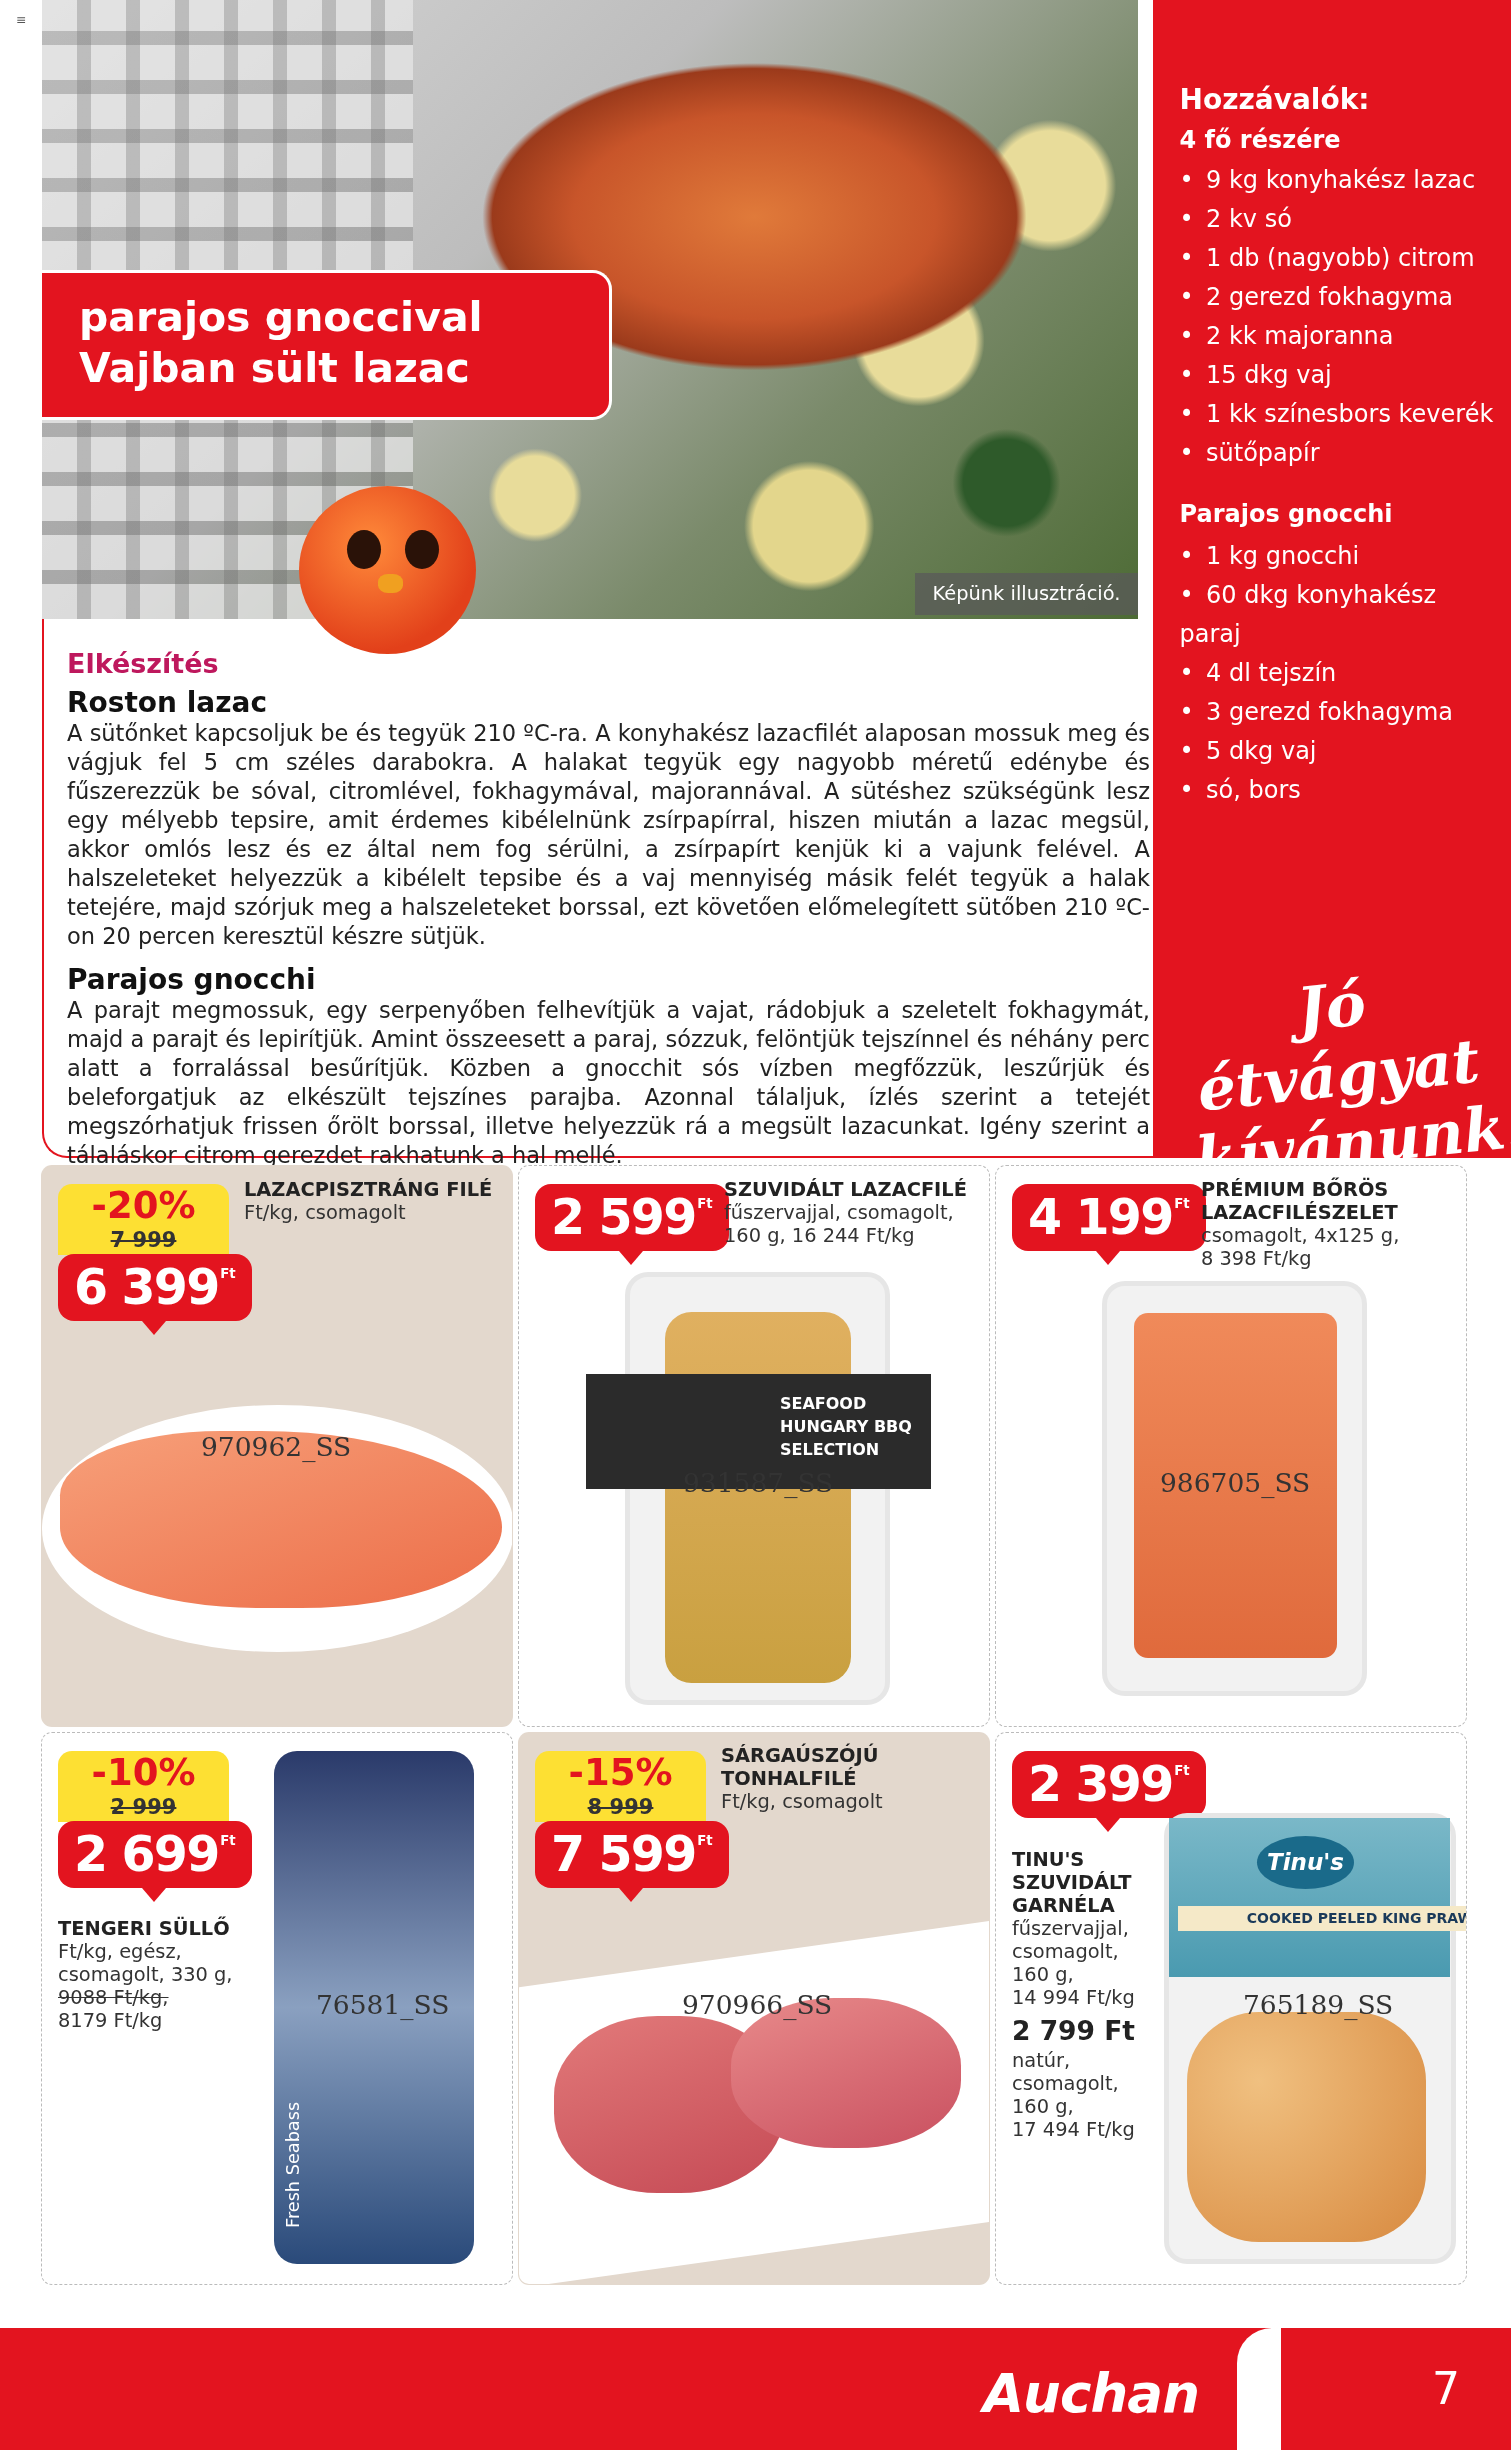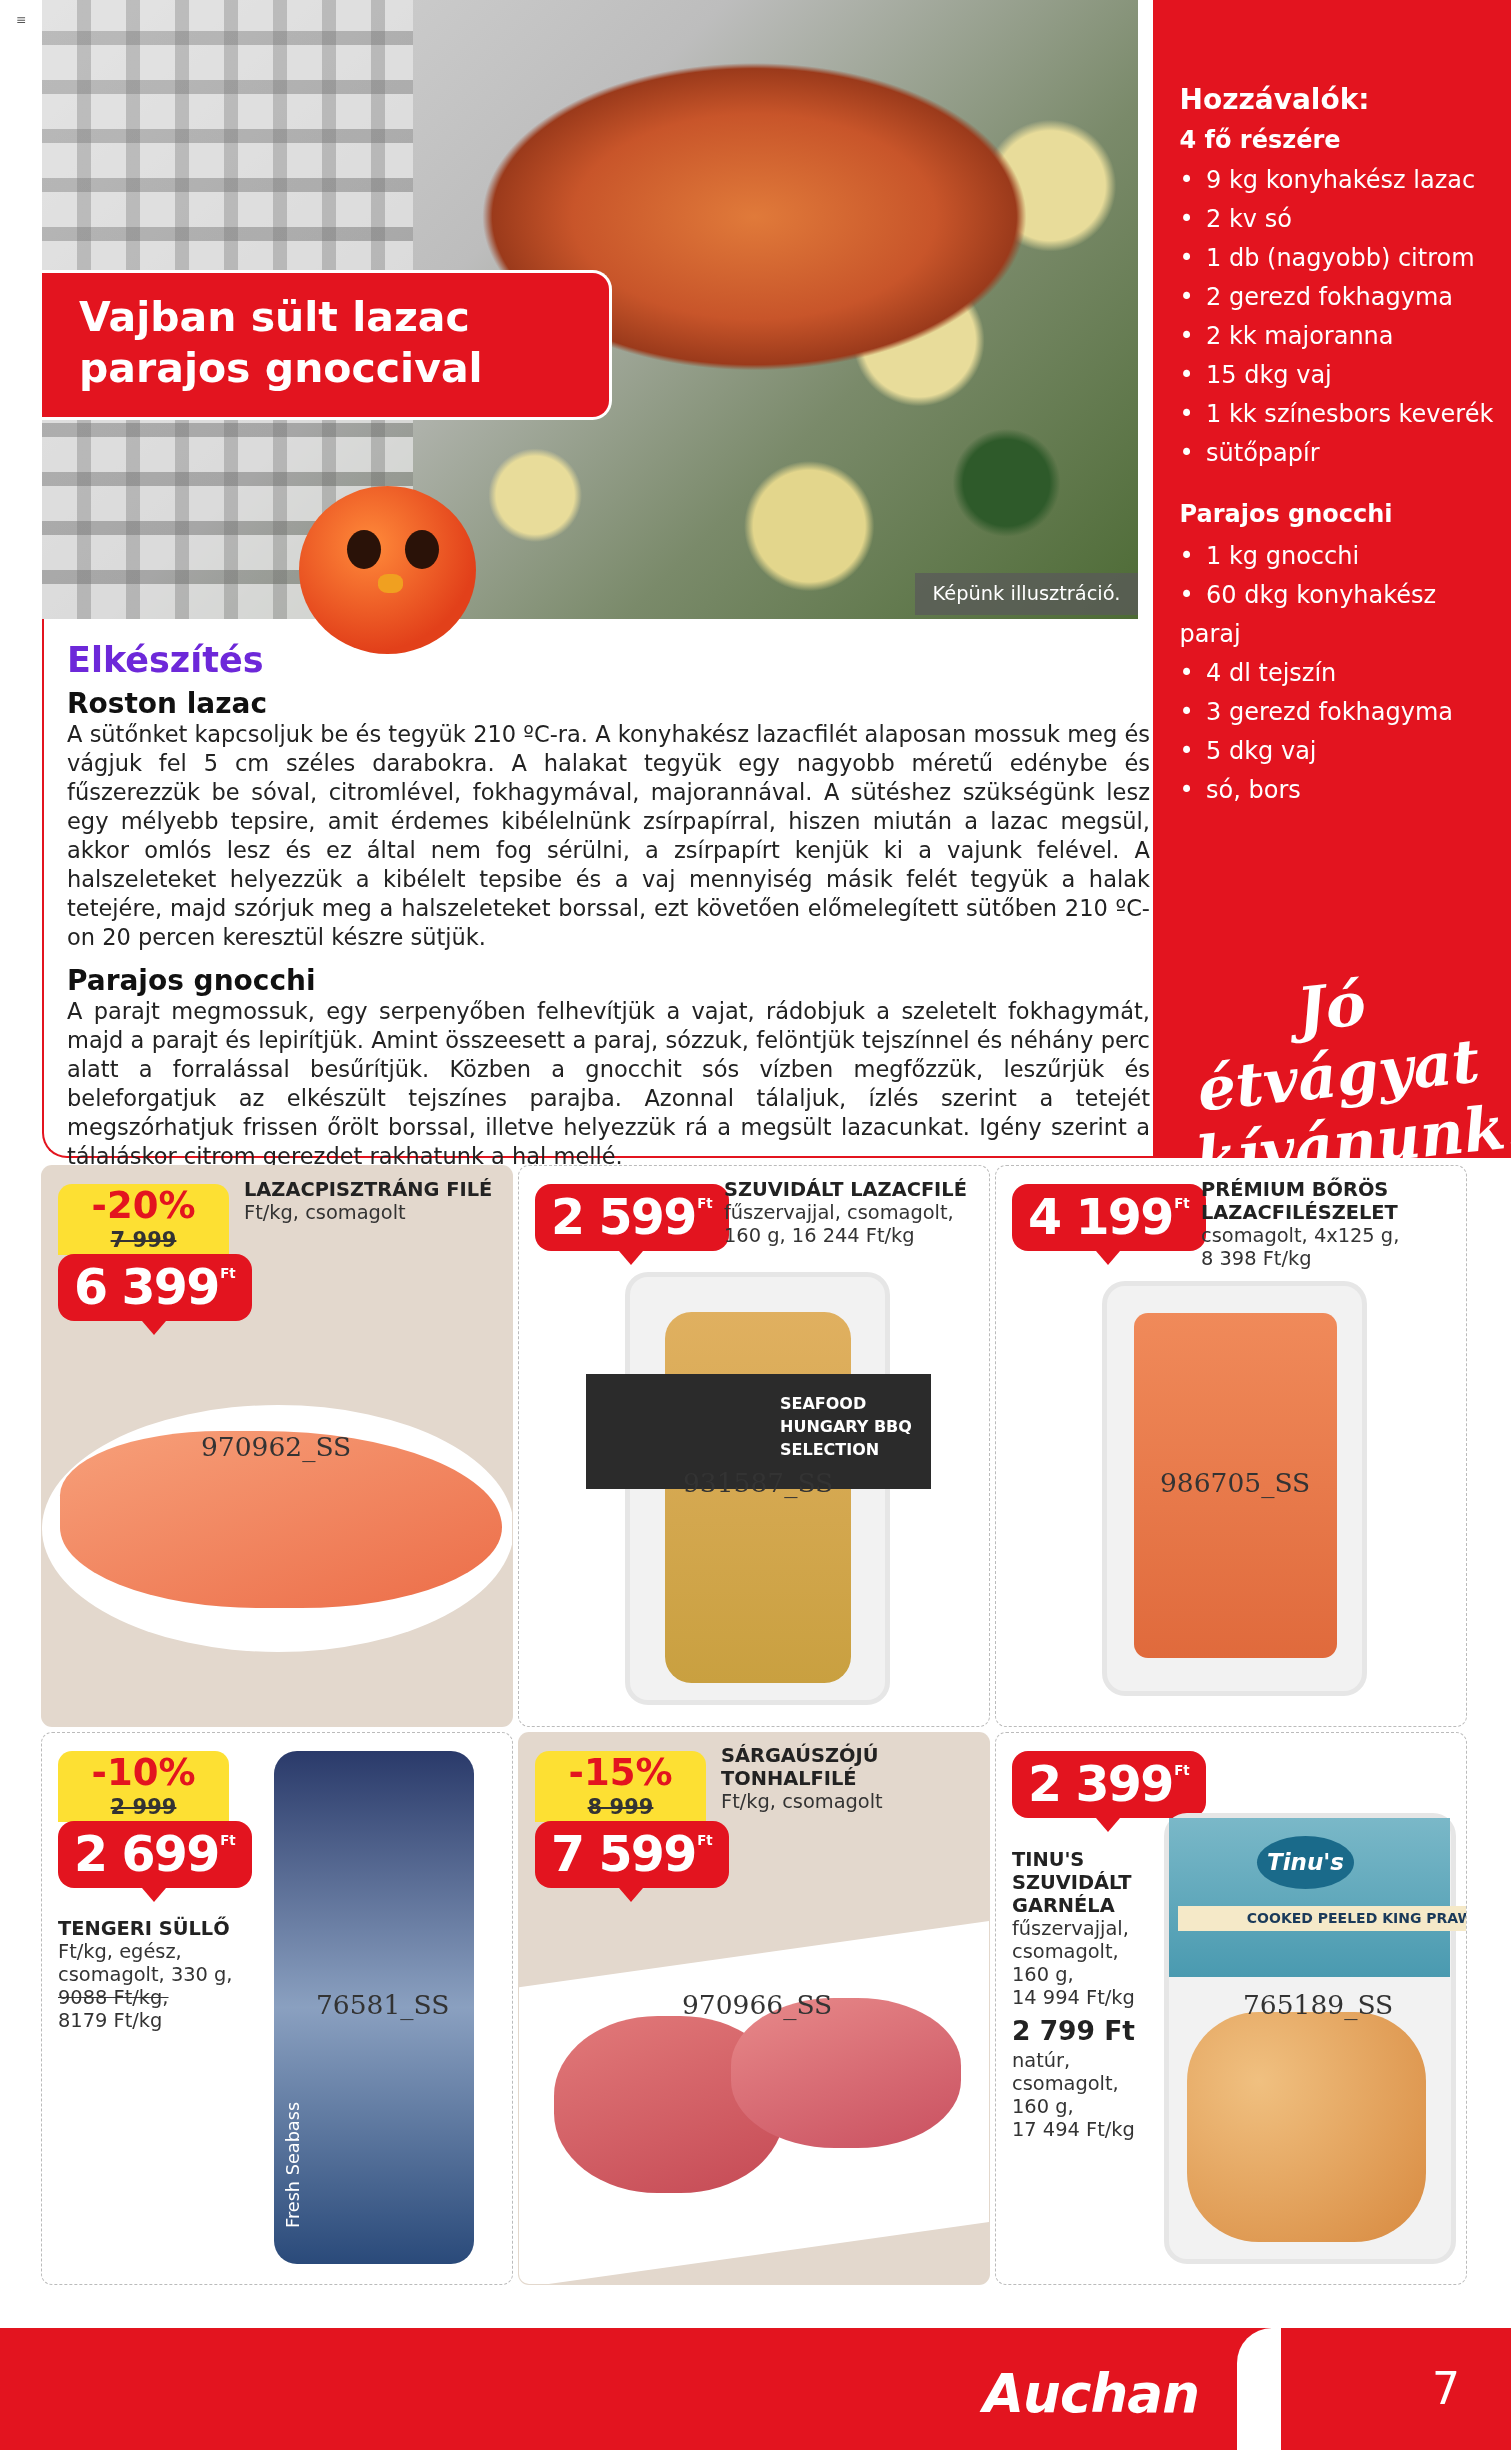--- a/index.html
+++ b/index.html
@@ -20,21 +20,21 @@
 .chick .body{position:absolute;left:17.7px;top:17.7px;width:177px;height:168px;border-radius:50%;background:radial-gradient(circle at 40% 35%,#ff8a3a,#e2401a 70%)}
 .chick .eye{position:absolute;width:34px;height:39px;background:#2a1208;border-radius:50%;top:62px}
 .chick .beak{position:absolute;left:97px;top:106px;width:25px;height:19.4px;background:#f0a020;border-radius:40%}
 .right-panel{position:absolute;left:1153px;top:0;width:358px;height:1158px;background:#e3141f;color:#fff}
 .ing-h{position:absolute;left:26.5px;top:83px;font-size:28px;font-weight:bold}
 .ing-sub{position:absolute;left:26.5px;top:126px;font-size:24px;font-weight:bold}
 .ing-list{position:absolute;left:26.5px;font-size:24px;line-height:39px;list-style:none}
 .ing-list li::before{content:"•";margin-right:12.4px}
 .goodbye{position:absolute;left:35px;top:972px;width:301px;font-size:60px;font-style:italic;font-weight:bold;line-height:69px;text-align:center;font-family:"DejaVu Serif",serif;transform:rotate(-6deg)}
 .recipe{position:absolute;left:42px;top:619px;width:1111px;height:539px;border-left:2.7px solid #e3141f;border-bottom:2.7px solid #e3141f;border-radius:0 0 0 25px;padding:8.8px 0 0 23px}
-.recipe h1{font-size:35px;font-weight:bold;color:#6d28d9;margin-top:12px}
+.recipe h1{font-size:27px;font-weight:bold;color:#be185d;margin-top:20px}
 .recipe h2{font-size:28px;font-weight:bold;color:#111;margin-top:7px}
 .recipe p{font-size:22.5px;line-height:29px;color:#222;width:1083px;text-align:justify}
 .card{position:absolute;border:1.8px dashed #bbb;border-radius:11px;overflow:hidden;background:#fff}
 .card.beige{background:#e3d8cd;border-color:#e3d8cd}
 .badge{position:absolute;background:#e3141f;color:#fff;border-radius:16px;font-weight:bold;font-size:49px;line-height:67px;padding:0 16px;letter-spacing:-1.8px}
 .badge sup{font-size:13.3px;vertical-align:top;position:relative;top:-14px;margin-left:1.8px;letter-spacing:0}
 .badge::after{content:"";position:absolute;left:50%;bottom:-14px;margin-left:-12.4px;border-left:12.4px solid transparent;border-right:12.4px solid transparent;border-top:14px solid #e3141f}
 .disc{position:absolute;background:#fde033;border-radius:14px 14px 0 0;text-align:center}
 .disc .pct{color:#e3141f;font-weight:bold;font-size:37px;line-height:44px}
 .disc .old{color:#333;font-size:21px;font-weight:bold;text-decoration:line-through;line-height:25px}
@@ -50,22 +50,22 @@
 </style>
 </head>
 <body>
 
 <div class="menu">≡</div>
 
 <div class="hero">
   <div class="grid"></div>
 </div>
 <div class="title-box">
+  <div>parajos gnoccival</div>
   <div>Vajban sült lazac</div>
-  <div>parajos gnoccival</div>
 </div>
 <div class="caption">Képünk illusztráció.</div>
 
 <div class="recipe">
   <h1>Elkészítés</h1>
   <h2>Roston lazac</h2>
   <p>A sütőnket kapcsoljuk be és tegyük 210 ºC-ra. A konyhakész lazacfilét alaposan mossuk meg és vágjuk fel 5 cm széles darabokra. A halakat tegyük egy nagyobb méretű edénybe és fűszerezzük be sóval, citromlével, fokhagymával, majorannával. A sütéshez szükségünk lesz egy mélyebb tepsire, amit érdemes kibélelnünk zsírpapírral, hiszen miután a lazac megsül, akkor omlós lesz és ez által nem fog sérülni, a zsírpapírt kenjük ki a vajunk felével. A halszeleteket helyezzük a kibélelt tepsibe és a vaj mennyiség másik felét tegyük a halak tetejére, majd szórjuk meg a halszeleteket borssal, ezt követően előmelegített sütőben 210 ºC-on 20 percen keresztül készre sütjük.</p>
   <h2 style="margin-top:12.4px">Parajos gnocchi</h2>
   <p>A parajt megmossuk, egy serpenyőben felhevítjük a vajat, rádobjuk a szeletelt fokhagymát, majd a parajt és lepirítjük. Amint összeesett a paraj, sózzuk, felöntjük tejszínnel és néhány perc alatt a forralással besűrítjük. Közben a gnocchit sós vízben megfőzzük, leszűrjük és beleforgatjuk az elkészült tejszínes parajba. Azonnal tálaljuk, ízlés szerint a tetejét megszórhatjuk frissen őrölt borssal, illetve helyezzük rá a megsült lazacunkat. Igény szerint a tálaláskor citrom gerezdet rakhatunk a hal mellé.</p>
 </div>

